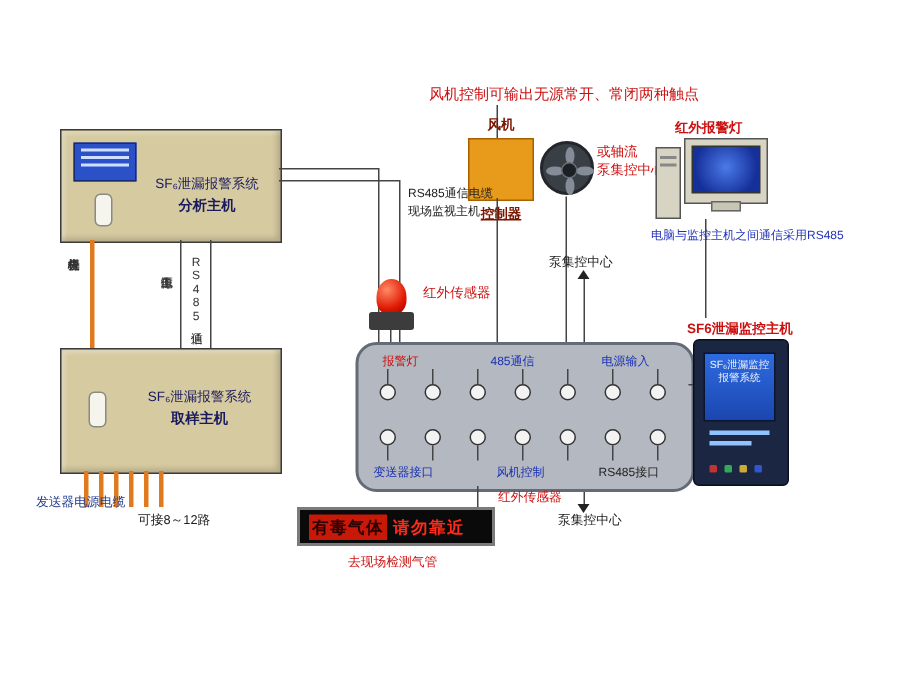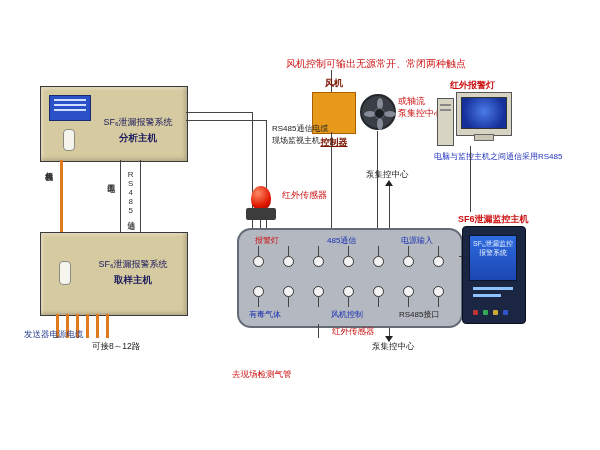--- a/index.html
+++ b/index.html
@@ -130,21 +130,21 @@
   <div class="wire" style="left:389px;top:186px;width:1px;height:42px;"></div>
 
   <div class="wire" style="left:389px;top:324px;width:1px;height:12px;"></div>
   <div class="arrow-down" style="left:385px;top:336px;"></div>
   <div class="lbl" style="left:372px;top:342px;font-size:8.5px;color:#222;">泵集控中心</div>
 
   <div class="board" style="left:237px;top:228px;width:222px;height:96px;">
     <div class="lbl red" style="left:16px;top:6px;font-size:8px;">报警灯</div>
     <div class="lbl" style="left:88px;top:6px;font-size:8px;color:#1a31b4;">485通信</div>
     <div class="lbl" style="left:162px;top:6px;font-size:8px;color:#1a31b4;">电源输入</div>
-    <div class="lbl" style="left:10px;top:80px;font-size:8px;color:#1a31b4;">有毒气体</div>
+    <div class="lbl" style="left:10px;top:80px;font-size:8px;color:#1a31b4;">变送器接口</div>
     <div class="lbl" style="left:92px;top:80px;font-size:8px;color:#1a31b4;">风机控制</div>
     <div class="lbl" style="left:160px;top:80px;font-size:8px;color:#222;">RS485接口</div>
   <span class="t-circle" style="left: 14px; top: 26px;"></span>
       <span class="t-stub" style="left: 19px; top: 16px;"></span>
       <span class="t-circle" style="left: 44px; top: 26px;"></span>
       <span class="t-stub" style="left: 49px; top: 16px;"></span>
       <span class="t-circle" style="left: 74px; top: 26px;"></span>
       <span class="t-stub" style="left: 79px; top: 16px;"></span>
       <span class="t-circle" style="left: 104px; top: 26px;"></span>
       <span class="t-stub" style="left: 109px; top: 16px;"></span>
@@ -178,15 +178,19 @@
   <div class="panel" style="left:462px;top:226px;width:62px;height:96px;">
     <div class="panel-screen" style="left:6px;top:8px;width:48px;height:46px;">SF₆泄漏监控报警系统</div>
     <div class="panel-bar" style="left:10px;top:60px;width:40px;"></div>
     <div class="panel-bar" style="left:10px;top:67px;width:28px;"></div>
     <span class="pbtn" style="left:10px;bottom:8px;background:#c23333;"></span>
     <span class="pbtn" style="left:20px;bottom:8px;background:#33aa55;"></span>
     <span class="pbtn" style="left:30px;bottom:8px;background:#ccaa33;"></span>
     <span class="pbtn" style="left:40px;bottom:8px;background:#3355cc;"></span>
   </div>
 
+  <div class="led" style="left:198px;top:338px;width:132px;height:26px;">
+    <span class="seg1">有毒气体</span>
+    <span class="seg2">请勿靠近</span>
+  </div>
   <div class="lbl red" style="left:232px;top:370px;font-size:8.5px;">去现场检测气管</div>
 
 </div>
 
 </body></html>

